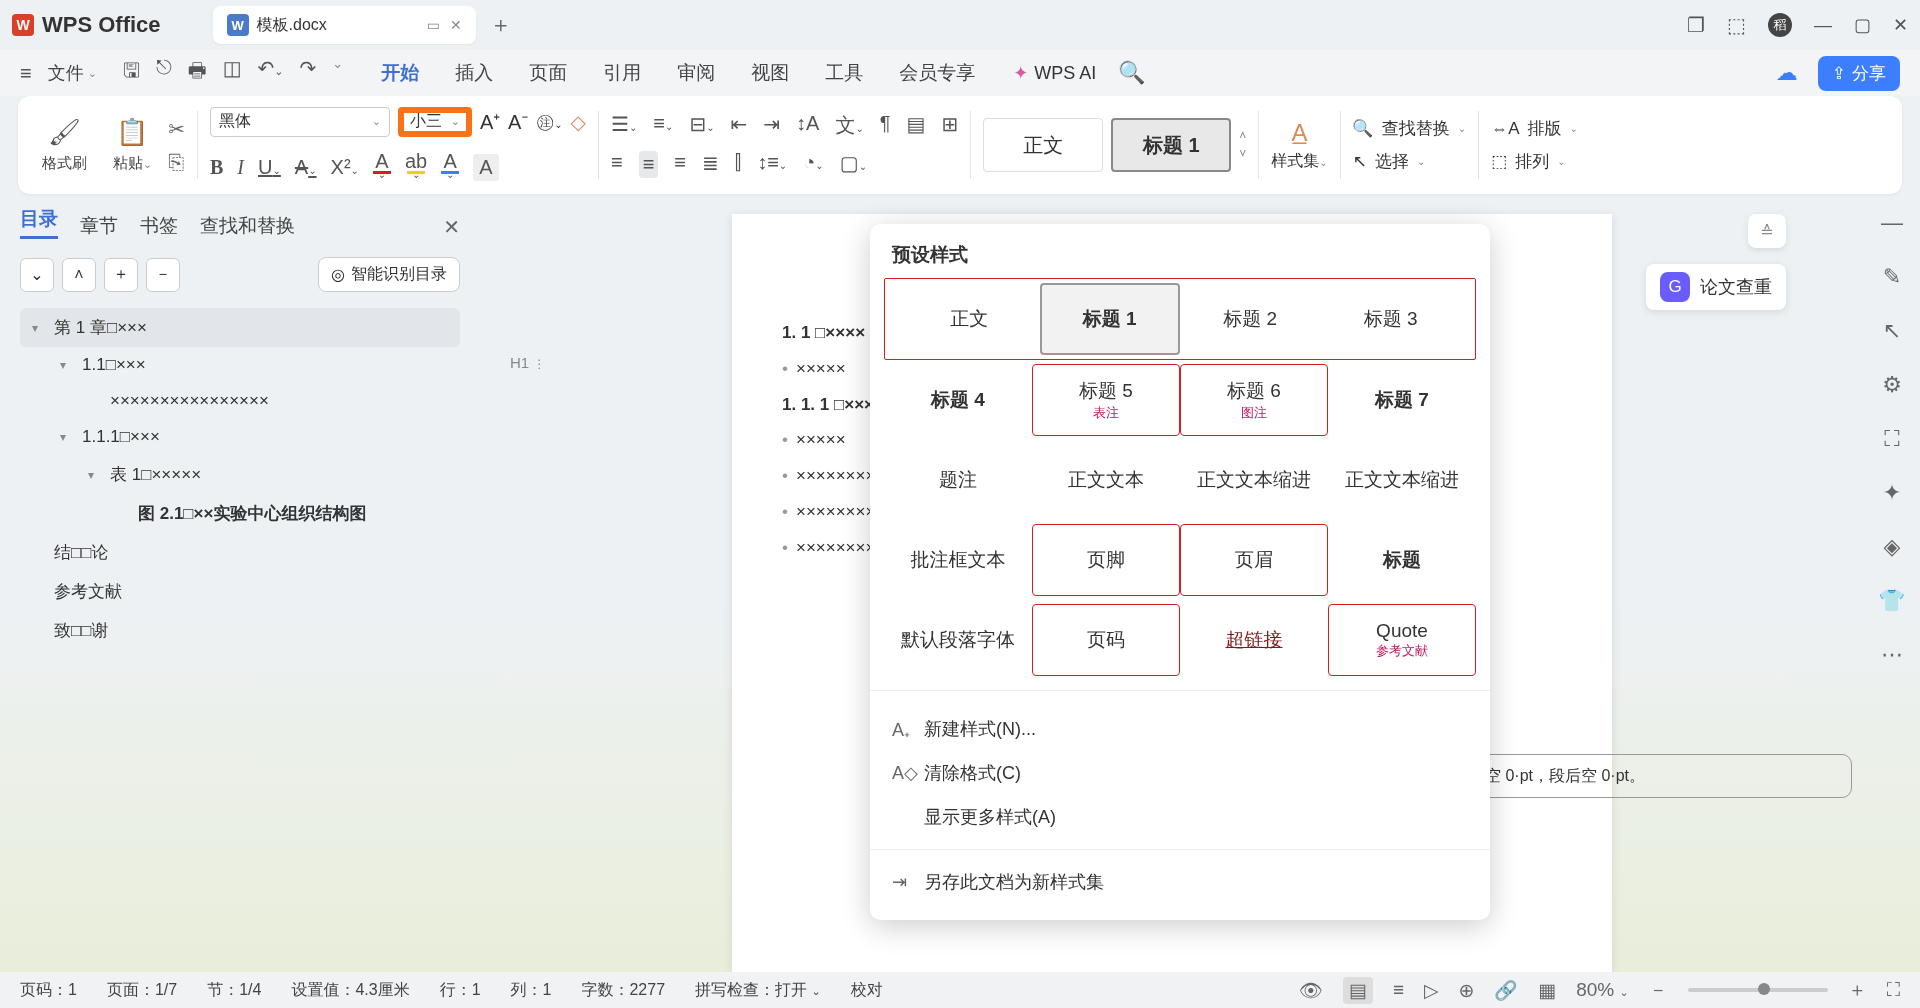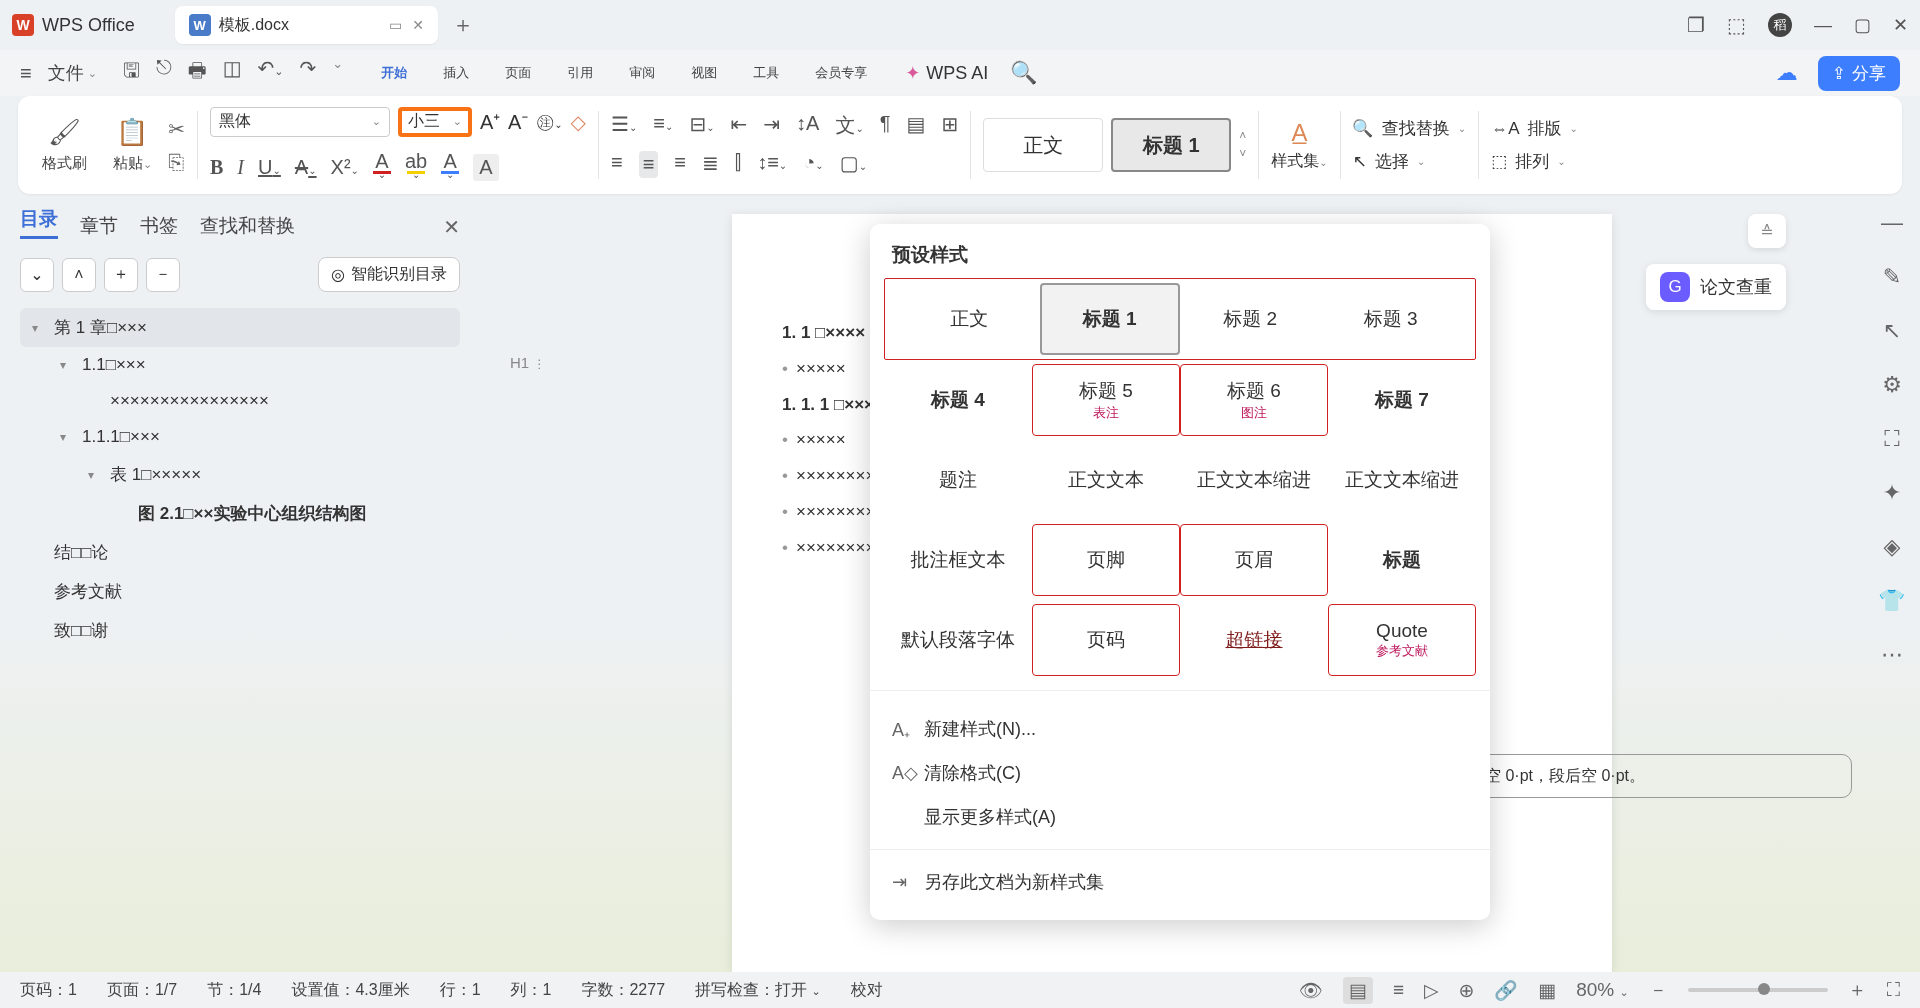--- a/index.html
+++ b/index.html
@@ -1,51 +1,51 @@
 <!DOCTYPE html>
 <html><head>
 <meta charset="utf-8">
 <style>
 * { margin: 0; padding: 0; box-sizing: border-box; font-family: "Microsoft YaHei", sans-serif; }
 body { width: 1920px; height: 1008px; background: linear-gradient(180deg, #eef1f4 0%, #eef1f4 60%, #e8eed8 100%); overflow: hidden; font-size: 16px; color: #333; }
 
 
 .titlebar { height: 50px; display: flex; align-items: center; padding: 0 12px; }
 .app-logo { width: 22px; height: 22px; background: #d84028; border-radius: 4px; display: flex; align-items: center; justify-content: center; color: #fff; font-weight: bold; font-size: 14px; margin-right: 8px; }
-.app-name { font-weight: 400; margin-right: 40px; font-size: 18px; }
+.app-name { font-weight: 700; margin-right: 52px; font-size: 22px; }
 .doc-tab { display: flex; align-items: center; background: #fff; border-radius: 8px; padding: 6px 14px; height: 38px; box-shadow: 0 1px 2px rgba(0,0,0,0.05); }
 .doc-icon { width: 22px; height: 22px; background: #4a7bc8; border-radius: 4px; color: #fff; display: flex; align-items: center; justify-content: center; font-size: 13px; font-weight: bold; margin-right: 8px; }
 .doc-name { font-size: 16px; margin-right: 100px; }
 .tab-controls { display: flex; gap: 10px; color: #888; font-size: 14px; }
 .plus-tab { margin-left: 14px; color: #666; font-size: 22px; }
 .title-right { margin-left: auto; display: flex; align-items: center; gap: 22px; color: #555; font-size: 20px; }
 .title-right .badge { background: #444; color: #fff; border-radius: 50%; width: 24px; height: 24px; display: flex; align-items: center; justify-content: center; font-size: 13px; }
 .win-btn { font-size: 18px; color: #555; }
 
 
 .menubar { height: 46px; display: flex; align-items: center; padding: 0 20px; gap: 8px; background: #f2f4f6; }
 .menu-btn { display: flex; align-items: center; gap: 4px; padding: 4px 8px; color: #444; font-size: 18px; }
 .menu-btn .chev { font-size: 11px; color: #888; }
 .mb-icons { display: flex; gap: 16px; color: #555; font-size: 20px; margin: 0 10px; }
-.menu-tabs { display: flex; gap: 36px; margin-left: 20px; font-size: 13px; }
+.menu-tabs { display: flex; gap: 36px; margin-left: 20px; font-size: 19px; }
 .menu-tab { color: #444; }
 .menu-tab.active { color: #3d6fd6; font-weight: 600; }
 .wps-ai { margin-left: 30px; display: flex; align-items: center; gap: 6px; font-size: 18px; }
 .share-btn { margin-left: auto; display: flex; align-items: center; gap: 20px; }
 .share-pill { background: #3d7eff; color: #fff; border-radius: 8px; padding: 6px 14px; display: flex; align-items: center; gap: 6px; font-size: 17px; }
 
 
 .ribbon { background: #fff; margin: 0 18px; border-radius: 12px; height: 98px; display: flex; align-items: center; padding: 0 14px; box-shadow: 0 1px 3px rgba(0,0,0,0.06); gap: 6px; }
 .rib-group { display: flex; flex-direction: column; align-items: center; gap: 4px; font-size: 15px; color: #444; padding: 0 10px; position: relative; }
 .rib-group.big { gap: 6px; }
 .rib-icon { font-size: 26px; color: #555; }
 .rib-divider { width: 1px; height: 68px; background: #e3e3e3; margin: 0 6px; }
 .font-row { display: flex; gap: 8px; align-items: center; }
 .font-select { width: 180px; height: 30px; border: 1px solid #ccc; border-radius: 4px; display: flex; align-items: center; justify-content: space-between; padding: 0 8px; font-size: 16px; background: #fff; }
-.size-select { width: 74px; height: 30px; border: 4px solid #f97316; border-radius: 4px; display: flex; align-items: center; justify-content: space-between; padding: 0 6px; font-size: 16px; background: #fff; }
+.size-select { width: 74px; height: 30px; border: 6px solid #f97316; border-radius: 4px; display: flex; align-items: center; justify-content: space-between; padding: 0 6px; font-size: 16px; background: #fff; }
 .font-btns { display: flex; gap: 14px; align-items: center; font-size: 20px; color: #555; margin-top: 6px; }
 .font-btns .b { font-weight: bold; font-family: serif; }
 .font-btns .i { font-style: italic; font-family: serif; }
 .font-btns .u { text-decoration: underline; }
 .font-btns .s { text-decoration: line-through; }
 .fcolor { display: flex; flex-direction: column; align-items: center; line-height: 1; }
 .fcolor .bar { width: 18px; height: 3px; }
 .para-btns { display: flex; gap: 16px; font-size: 20px; color: #555; }
 .style-gallery { display: flex; gap: 8px; align-items: center; }
 .style-item { width: 120px; height: 54px; border: 1px solid #ddd; border-radius: 4px; display: flex; align-items: center; justify-content: center; font-size: 20px; background: #fff; }

